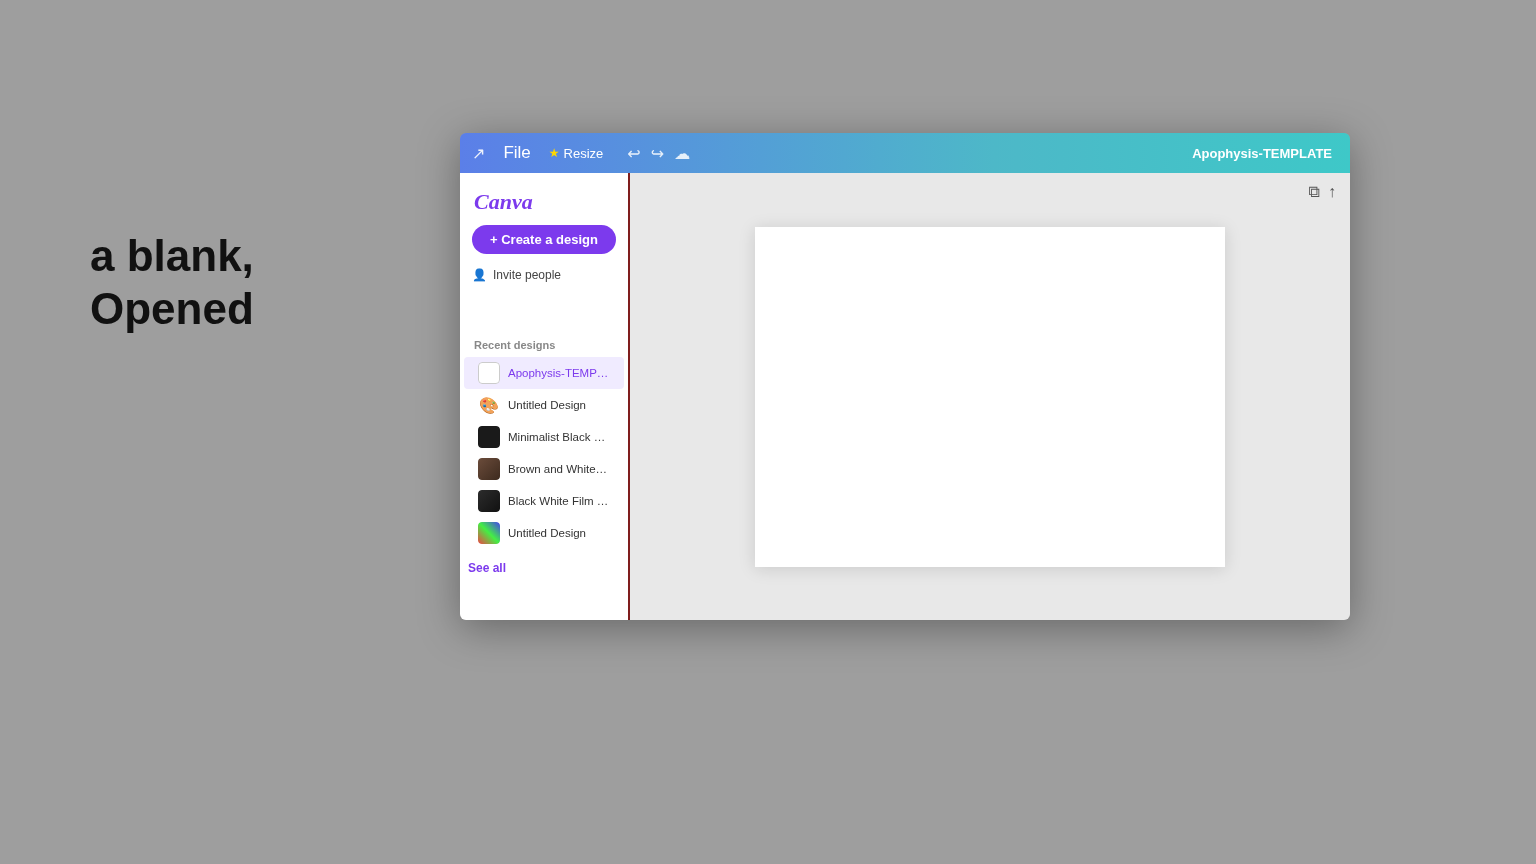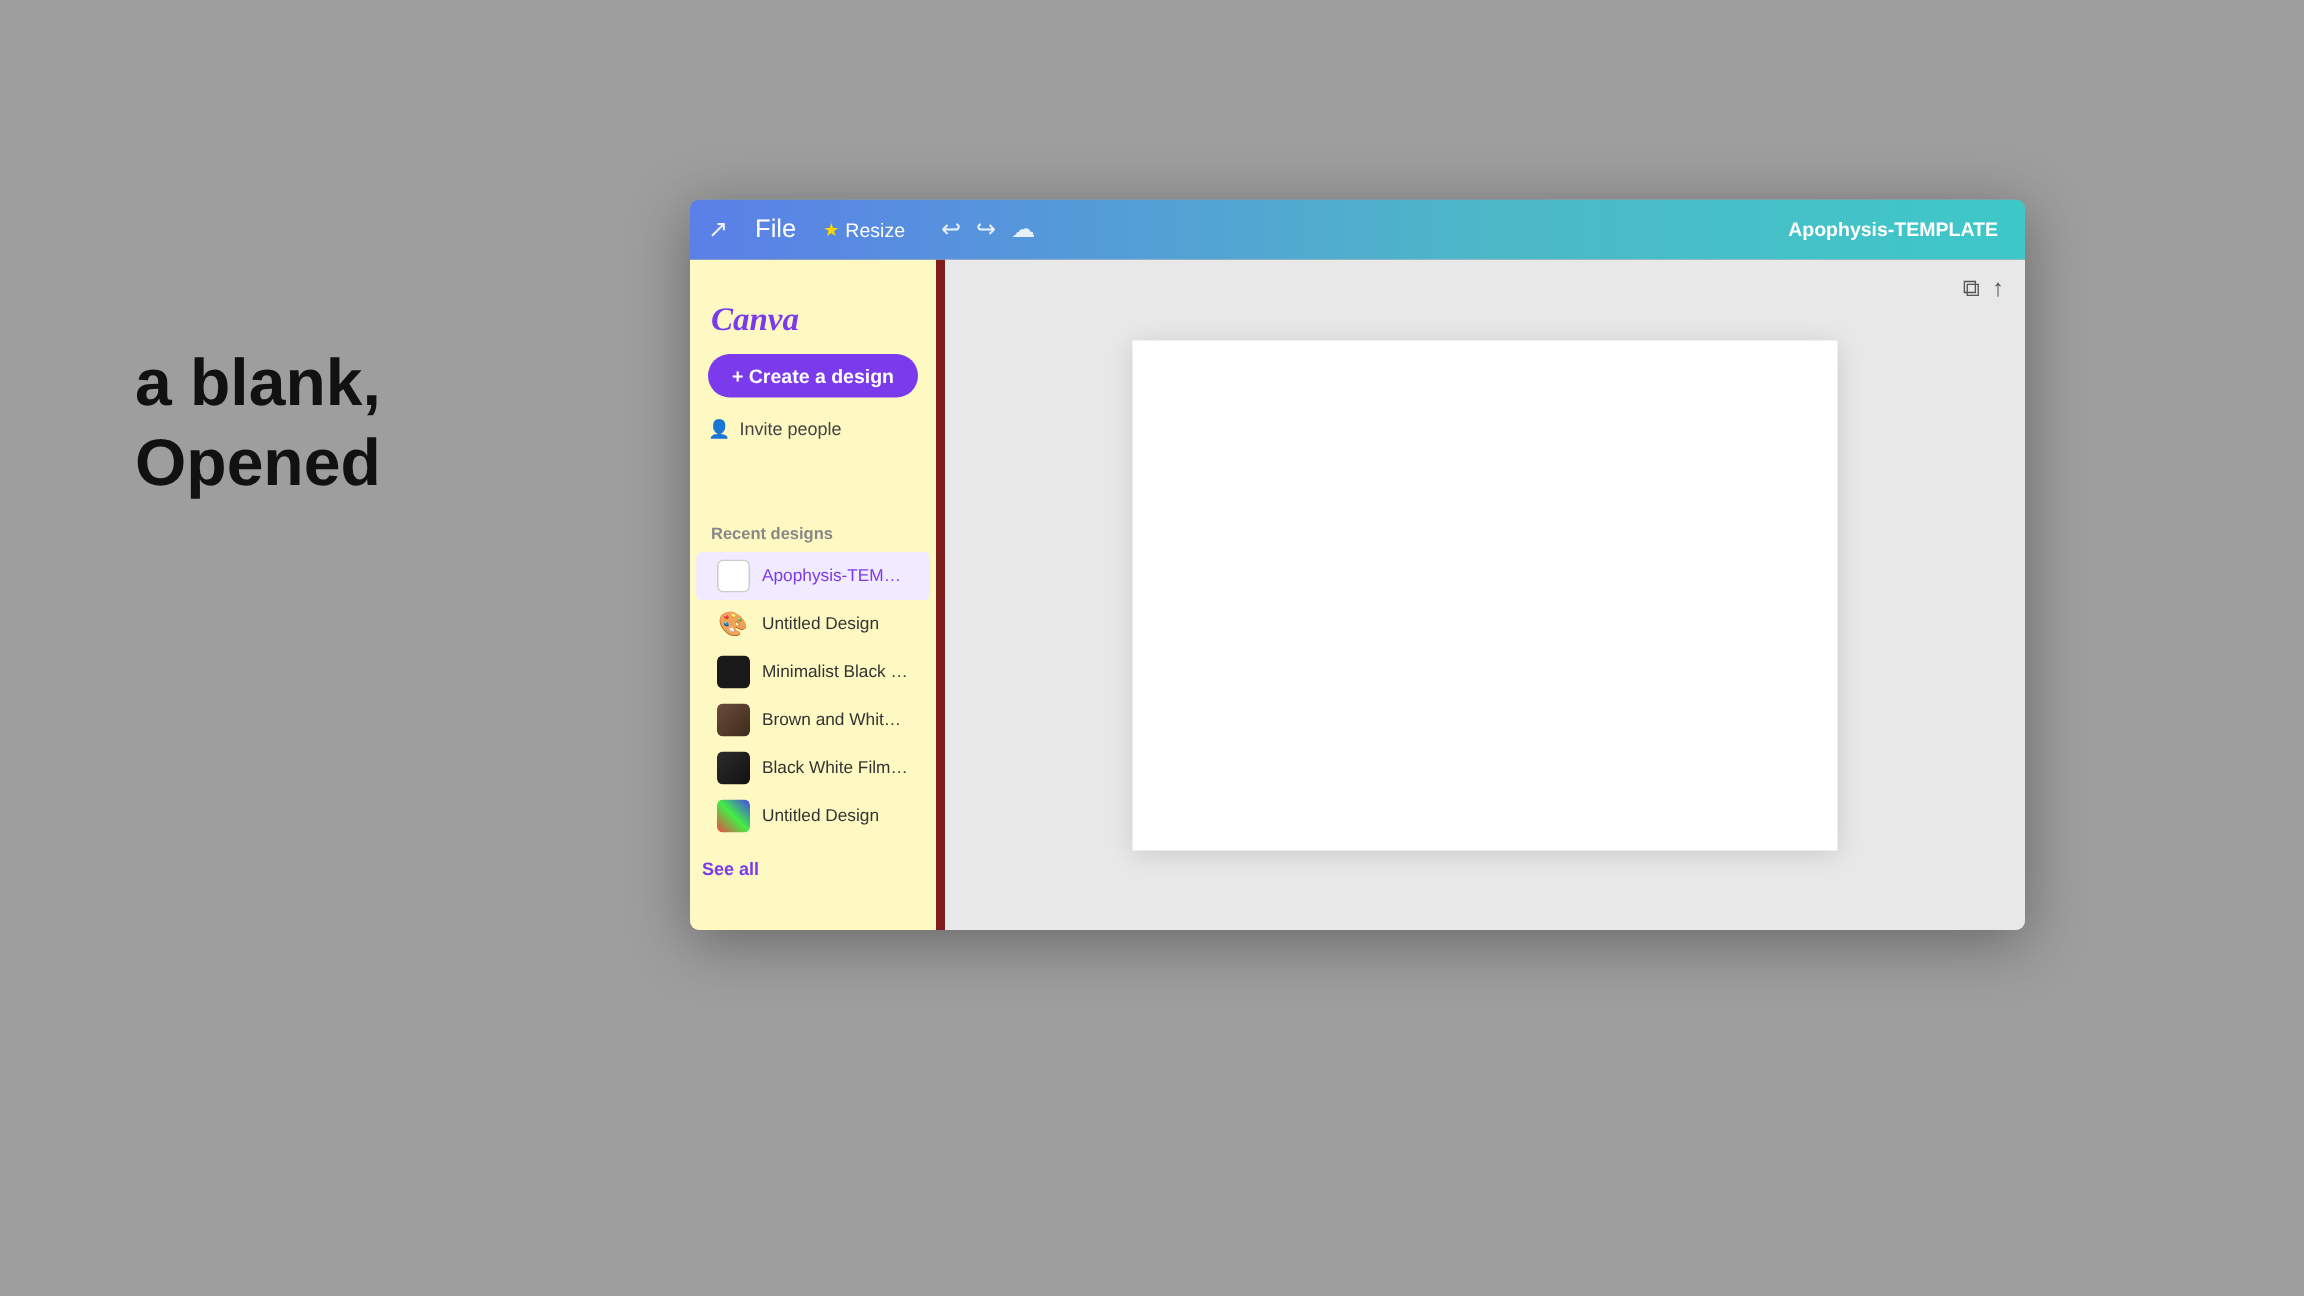--- a/index.html
+++ b/index.html
@@ -114,25 +114,25 @@
     
     .app-body {
       display: flex;
       flex: 1;
       overflow: hidden;
     }
 
     
     .sidebar {
       width: 170px;
-      background: #fef9c3;
-      border-right: 6px solid #7f1d1d;
+      background: #ffffff;
+      border-right: 2px solid #7f1d1d;
       display: flex;
       flex-direction: column;
-      padding: 23px 0 0 0;
+      padding: 12px 0 0 0;
       flex-shrink: 0;
     }
 
     .canva-logo {
       padding: 4px 14px 10px 14px;
       font-size: 22px;
       font-weight: 700;
       color: #7c3aed;
       font-style: italic;
       font-family: Georgia, serif;

